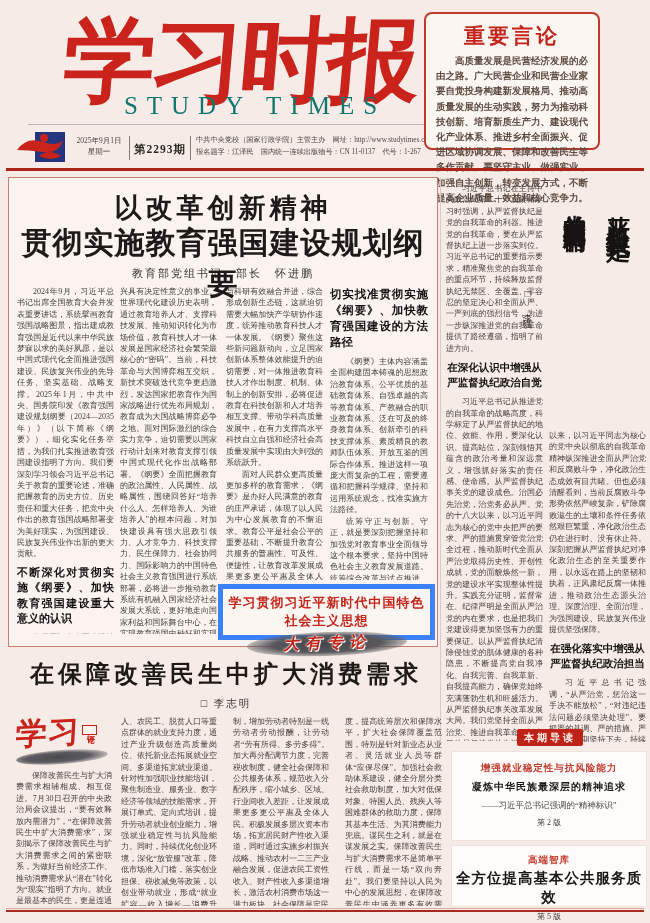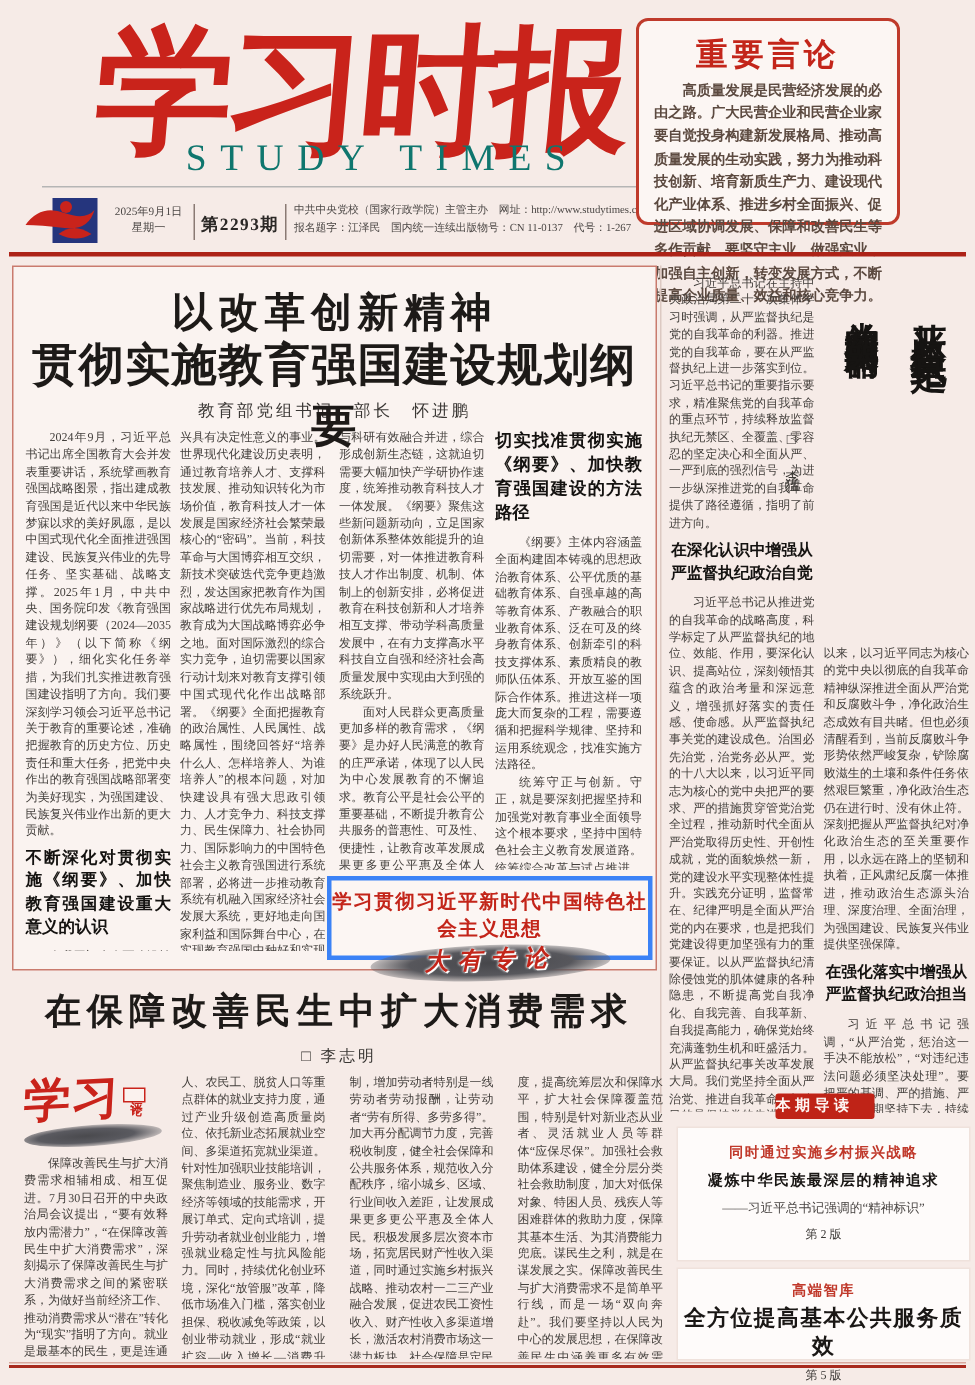--- a/index.html
+++ b/index.html
@@ -33,21 +33,21 @@
   .quotebody{font-size:9.5px;line-height:15.2px;color:#5c4a40;text-align:justify;text-indent:2em;font-weight:bold;}
   
   .mainbox{border:1px solid #c97b6e;background:#faf3f0;box-sizing:border-box;}
   .h1a{font-size:27px;font-weight:bold;color:#1d1a18;text-align:center;letter-spacing:4px;}
   .h1b{font-size:30px;font-weight:bold;color:#1d1a18;text-align:center;letter-spacing:1px;}
   .byline{font-size:11px;color:#3a3734;text-align:center;letter-spacing:2px;}
   .col{font-size:8px;line-height:11.4px;text-align:justify;overflow:hidden;color:#44403d;}
   .col p{margin:0;text-indent:2em;}
   .subhead{font-size:11px;line-height:15.5px;font-weight:bold;color:#141210;text-indent:0 !important;margin:5px 0 !important;}
   .subhead2{font-size:11.5px;line-height:16px;font-weight:bold;color:#141210;text-indent:0 !important;margin:0 0 6px 0 !important;}
-  .banner{border:3px solid #3b82f6;background:#fcf6f3;box-sizing:border-box;text-align:center;padding-top:5px;}
+  .banner{border:5px solid #3b82f6;background:#fcf6f3;box-sizing:border-box;text-align:center;padding-top:5px;}
   .bannerline{font-size:13px;font-weight:bold;color:#c3251a;letter-spacing:1px;}
   .brush{
     margin:2px auto 0 auto;width:160px;height:24px;line-height:22px;text-align:center;
     background:radial-gradient(ellipse at 50% 50%, #46464a 0%, #57575c 48%, rgba(95,95,100,0.25) 75%, rgba(0,0,0,0) 100%);
     transform:rotate(-2deg);border-radius:50%;
   }
   .brushtxt{font-size:16px;font-weight:bold;color:#c3251a;letter-spacing:6px;font-style:italic;
     text-shadow:0 0 2px #fff,0 0 2px #fff,1px 1px 0 #fff;}
   
   .vtitle{writing-mode:vertical-rl;font-weight:bold;color:#161412;}
@@ -63,21 +63,21 @@
     writing-mode:vertical-rl;font-size:8px;font-weight:bold;color:#c9231b;
     border:1px solid #c9231b;padding:2px 1px;background:#fbf2ee;letter-spacing:2px;
   }
   .stampbrush{
     width:92px;height:14px;margin-top:-4px;
     background:radial-gradient(ellipse at 45% 50%, #4a4a4e 0%, #5a5a60 45%, rgba(95,95,100,0.2) 78%, rgba(0,0,0,0) 100%);
     transform:rotate(-4deg);border-radius:50%;
   }
   
   .badge{background:#bf2317;color:#fdf6f3;font-size:10px;font-weight:bold;letter-spacing:3px;
-    text-align:left;line-height:17px;border-radius:2px;}
+    text-align:center;line-height:17px;border-radius:2px;}
   .gcard{background:#fefbfa;box-sizing:border-box;text-align:center;box-shadow:0 0 0 1px #efe2dc;}
   .gkick{font-size:9.5px;color:#c0392b;font-weight:bold;letter-spacing:1px;}
   .gtitle{font-size:10px;font-weight:bold;color:#1a1715;letter-spacing:1px;}
   .gsub{font-size:8.5px;color:#4a4644;}
   .gpage{font-size:8px;color:#3a3734;}
 </style>
 </head>
 <body>
 
 <div class="abs mast-cn" style="left:50px;top:6px;width:380px;">学习时报</div>
@@ -178,21 +178,21 @@
 </div>
 <div class="abs col" style="left:233px;top:716px;width:96px;height:190px;">
   <p style="text-indent:0;">制，增加劳动者特别是一线劳动者劳动报酬，让劳动者“劳有所得、多劳多得”。加大再分配调节力度，完善税收制度，健全社会保障和公共服务体系，规范收入分配秩序，缩小城乡、区域、行业间收入差距，让发展成果更多更公平惠及全体人民。积极发展多层次资本市场，拓宽居民财产性收入渠道，同时通过实施乡村振兴战略、推动农村一二三产业融合发展，促进农民工资性收入、财产性收入多渠道增长，激活农村消费市场这一潜力板块。社会保障是定民心、稳预期的“安全阀”，更是消除消费顾虑、稳定消费预期的“定心丸”。</p>
 </div>
 <div class="abs col" style="left:345px;top:716px;width:97px;height:190px;">
   <p style="text-indent:0;">度，提高统筹层次和保障水平，扩大社会保障覆盖范围，特别是针对新业态从业者、灵活就业人员等群体“应保尽保”。加强社会救助体系建设，健全分层分类社会救助制度，加大对低保对象、特困人员、残疾人等困难群体的救助力度，保障其基本生活、为其消费能力兜底。谋民生之利，就是在谋发展之实。保障改善民生与扩大消费需求不是简单平行线，而是一场“双向奔赴”。我们要坚持以人民为中心的发展思想，在保障改善民生中涵养更多有效需求，激发高质量发展内生动力，不断书写中国式现代化的温暖民生答卷。</p>
 </div>
 
 <div class="abs badge" style="left:517px;top:729px;width:66px;height:17px;">本期导读</div>
 <div class="abs gcard" style="left:452px;top:752px;width:194px;height:88px;">
-  <div class="gkick" style="margin-top:10px;">同时通过实施乡村振兴战略</div>
+  <div class="gkick" style="margin-top:10px;">增强就业稳定性与抗风险能力</div>
   <div class="gtitle" style="margin-top:5px;">凝炼中华民族最深层的精神追求</div>
   <div class="gsub" style="margin-top:6px;">——习近平总书记强调的“精神标识”</div>
   <div class="gpage" style="margin-top:5px;">第 2 版</div>
 </div>
 <div class="abs gcard" style="left:452px;top:846px;width:194px;height:60px;">
   <div class="gkick" style="margin-top:8px;">高端智库</div>
   <div class="gtitle" style="margin-top:2px;font-size:14.5px;">全方位提高基本公共服务质效</div>
   <div class="gpage" style="margin-top:4px;">第 5 版</div>
 </div>
 

